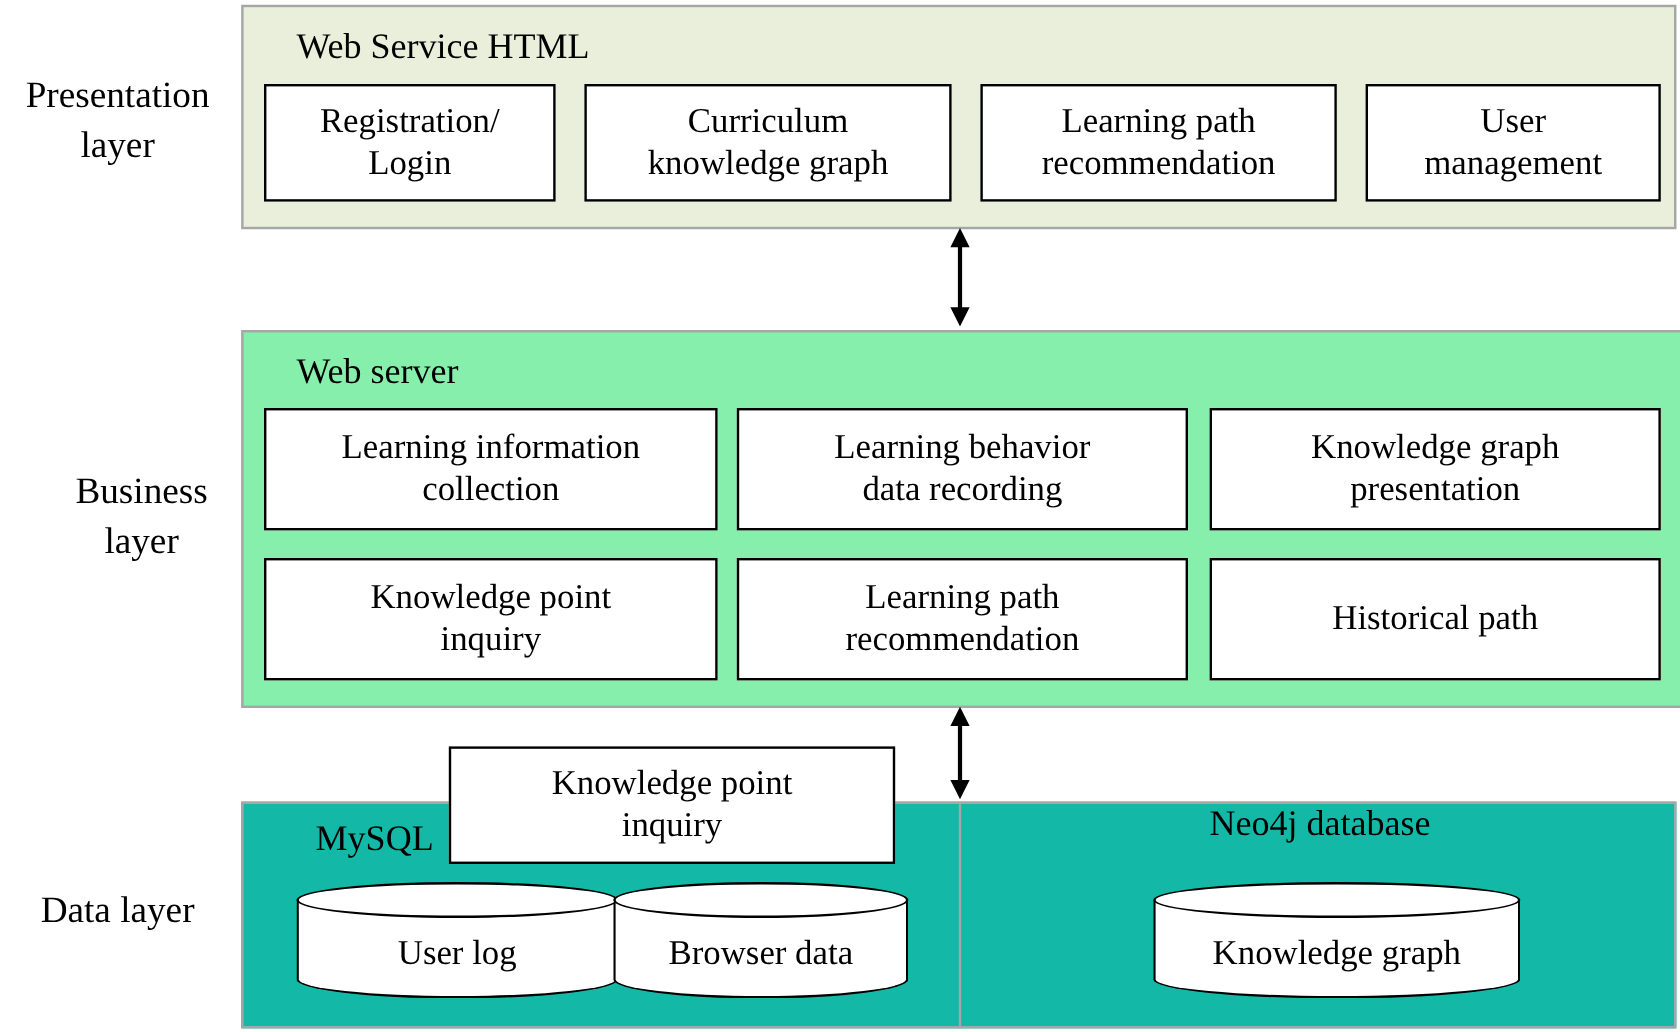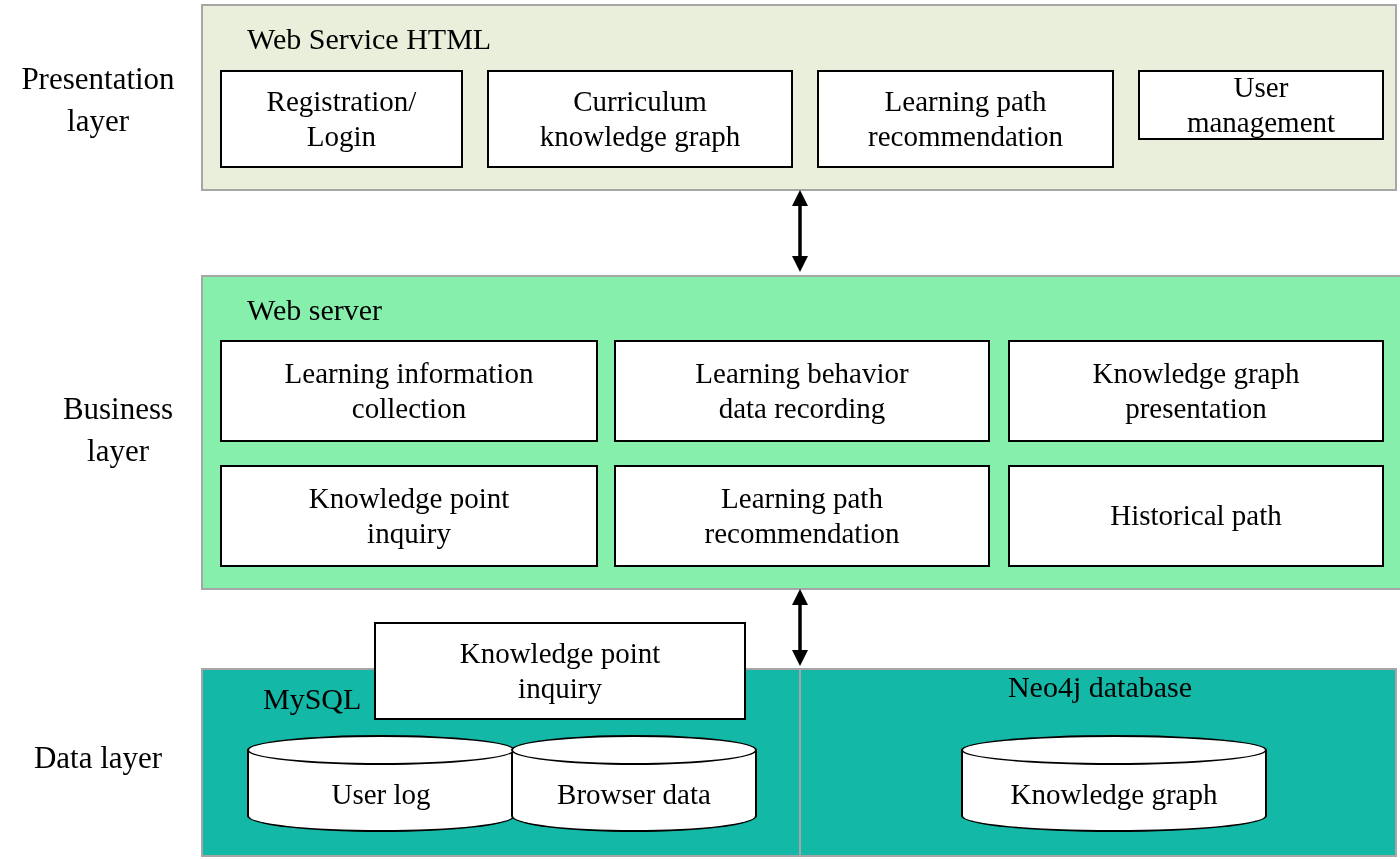--- a/index.html
+++ b/index.html
@@ -105,21 +105,21 @@
   <div class="side-label" style="top:737px;">Data layer</div>
 
   <div class="layer layer-presentation">
     <div class="layer-title" style="left:44px; top:16px;">Web Service HTML</div>
     <div class="module" style="left:17px;  top:64px; width:243px; height:98px;">Registration/
 Login</div>
     <div class="module" style="left:284px; top:64px; width:306px; height:98px;">Curriculum
 knowledge graph</div>
     <div class="module" style="left:614px; top:64px; width:297px; height:98px;">Learning path
 recommendation</div>
-    <div class="module" style="left:935px; top:64px; width:246px; height:70px;">User
+    <div class="module" style="left:935px; top:64px; width:246px; height:98px;">User
 management</div>
   </div>
 
   <svg class="arrow" style="left:785px; top:190px;" width="30" height="82" viewBox="0 0 30 82">
     <line x1="15" y1="13" x2="15" y2="69" stroke="#000" stroke-width="3.5"></line>
     <polygon points="15,0 7,16 23,16" fill="#000"></polygon>
     <polygon points="15,82 7,66 23,66" fill="#000"></polygon>
   </svg>
 
   <div class="layer layer-business">

